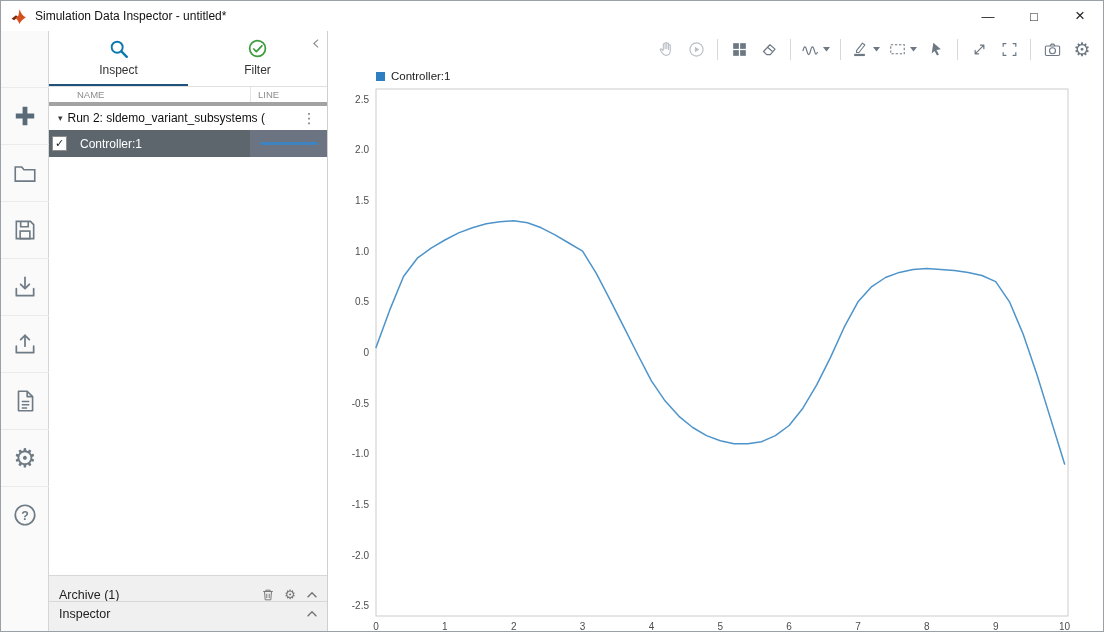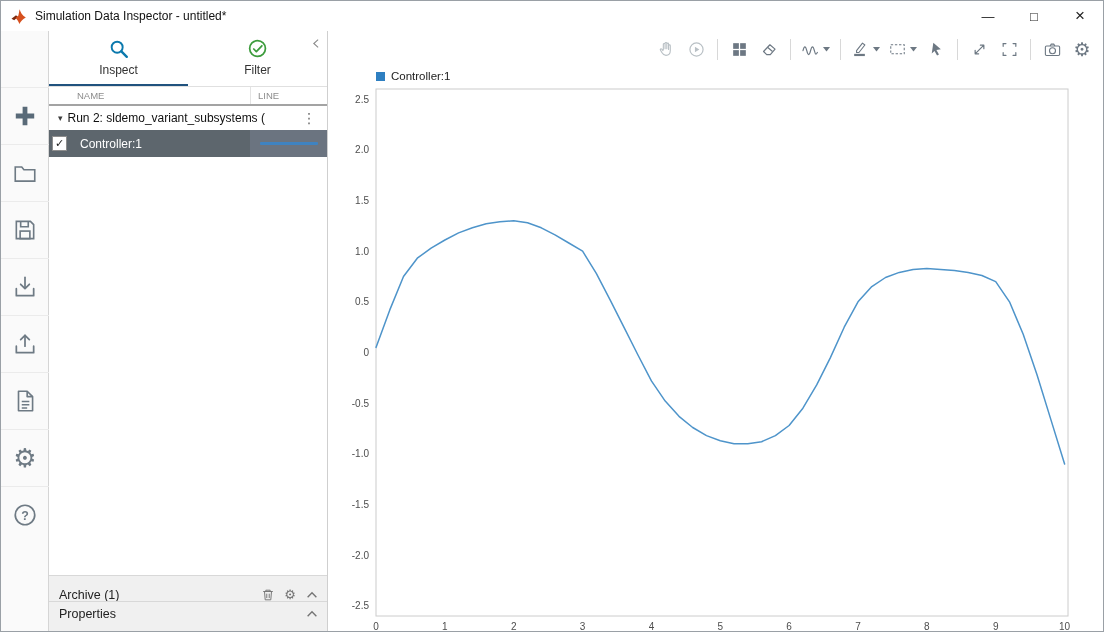--- a/index.html
+++ b/index.html
@@ -23,21 +23,21 @@
   
   .left-panel{width:279px;flex:0 0 279px;border-right:1px solid #cfcfcf;display:flex;flex-direction:column;background:#fff;position:relative}
   .tabs{height:56px;flex:0 0 56px;display:flex;border-bottom:1px solid #e0e0e0;position:relative}
   .tab{flex:1;display:flex;flex-direction:column;align-items:center;justify-content:center;gap:3px;font-size:12px;color:#333;border-bottom:2px solid transparent;cursor:default}
   .tab.active{border-bottom-color:#20527e}
   .tab svg{width:22px;height:22px}
   .collapse-chevron{position:absolute;top:5px;right:4px;color:#8a8a8a}
   .collapse-chevron svg{width:13px;height:13px}
   .filter-input{height:22px;flex:0 0 22px;border:1px solid #c6c6c6;border-left:none;border-right:none;font-size:11.5px;padding:0 6px;color:#333;outline:none;width:100%;font-family:"Liberation Sans",sans-serif}
   .filter-input::placeholder{color:#9a9a9a}
-  .grid-header{height:19px;flex:0 0 19px;display:flex;align-items:center;border-bottom:2px solid #a3a3a3;font-size:9.5px;color:#8d8d8d}
+  .grid-header{height:19px;flex:0 0 19px;display:flex;align-items:center;border-bottom:4px solid #a3a3a3;font-size:9.5px;color:#8d8d8d}
   .grid-header .col-name{flex:1;padding-left:28px}
   .grid-header .col-line{width:77px;border-left:1px solid #e3e3e3;padding-left:7px;height:100%;display:flex;align-items:center}
   .run-row{height:24px;flex:0 0 24px;display:flex;align-items:center;font-size:12px;color:#101010;padding-left:9px;cursor:default}
   .run-row .tri{font-size:9px;color:#3c3c3c;margin-right:5px}
   .run-row .kebab{margin-left:auto;padding:0 11px;color:#6d6d6d;font-size:14px}
   .signal-row{height:27px;flex:0 0 27px;display:flex;align-items:center;background:#5d666d;color:#fff;font-size:12px;cursor:default}
   .checkbox{width:15px;height:15px;background:#fff;border:1px solid #8d8d8d;margin-left:3px;display:flex;align-items:center;justify-content:center;font-size:11px;color:#1a1a1a;line-height:1}
   .signal-label{margin-left:13px;flex:1}
   .line-cell{width:77px;height:100%;background:#6b7480;display:flex;align-items:center;justify-content:center}
   .line-sample{width:58px;height:3px;background:#3f83c1;border-radius:1px}
@@ -184,21 +184,21 @@
               <path d="M6.6 6.5v5M9.4 6.5v5"></path>
             </svg>
           <span class="glyph" data-name="archive-settings-gear-icon">⚙</span>
           <svg viewBox="0 0 16 16" data-name="chevron-up-icon" fill="none" stroke="currentColor" stroke-width="1.6">
               <path d="M3 10.5l5-5 5 5"></path>
             </svg>
         </span>
       </div>
 
       <div class="section-bar properties" data-name="properties-section-bar">
-        <span data-name="properties-label">Properties</span>
+        <span data-name="properties-label">Inspector</span>
         <span class="section-icons" data-name="properties-section-icons">
           <svg viewBox="0 0 16 16" data-name="chevron-up-icon" fill="none" stroke="currentColor" stroke-width="1.6">
               <path d="M3 10.5l5-5 5 5"></path>
             </svg>
         </span>
       </div>
     </div>
 
     <div class="main" data-name="main-area">
       <div class="main-toolbar" data-name="plot-toolbar">

